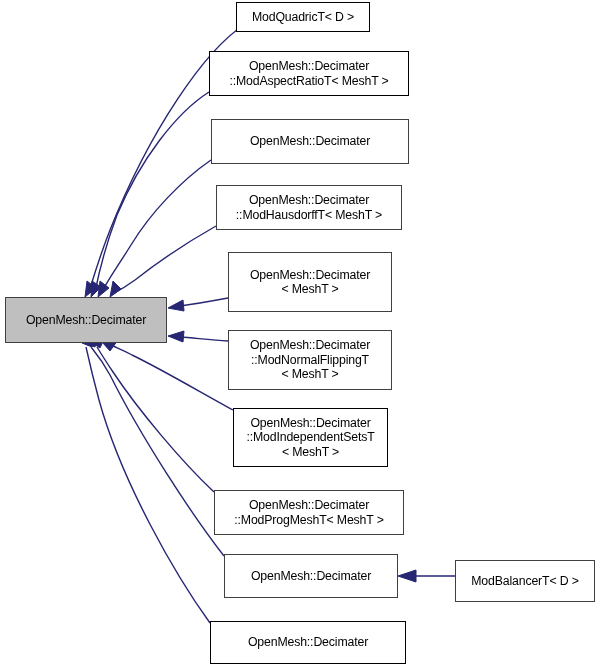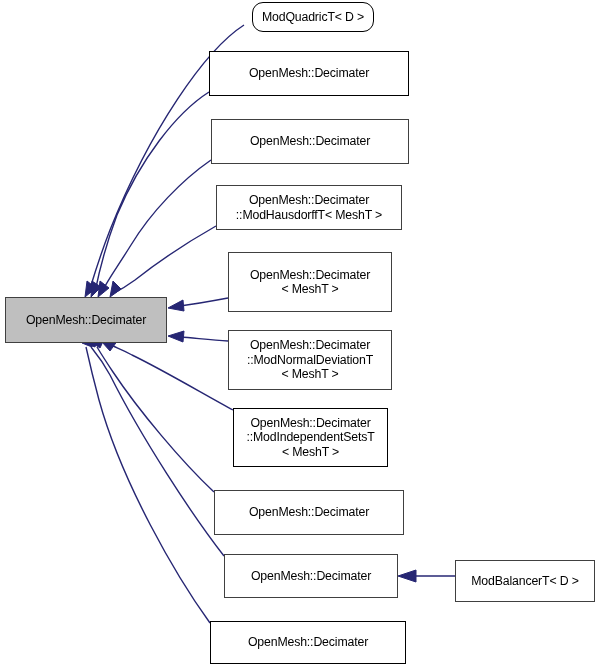--- a/index.html
+++ b/index.html
@@ -123,26 +123,26 @@
 
     <g>
       <path class="edge-path" d="M455,576 L415,576"></path>
       <polygon class="arrow-head" points="398,576 416,570 416,582"></polygon>
     </g>
 
   </svg>
 
   <div id="node-layer">
       <div class="node-box root" style="left: 5px; top: 297px; width: 162px; height: 46px;"><span class="node-line">OpenMesh::Decimater</span></div>
-      <div class="node-box" style="left: 252px; top: 2px; width: 122px; height: 30px; border-radius: 11px;"><span class="node-line">ModQuadricT&lt; D &gt;</span></div>
-      <div class="node-box" style="left: 209px; top: 51px; width: 200px; height: 45px;"><span class="node-line">OpenMesh::Decimater</span></div>
+      <div class="node-box" style="left: 236px; top: 2px; width: 134px; height: 30px;"><span class="node-line">ModQuadricT&lt; D &gt;</span></div>
+      <div class="node-box" style="left: 209px; top: 51px; width: 200px; height: 45px;"><span class="node-line">OpenMesh::Decimater</span><span class="node-line">::ModAspectRatioT&lt; MeshT &gt;</span></div>
       <div class="node-box thick" style="left: 211px; top: 119px; width: 198px; height: 45px;"><span class="node-line">OpenMesh::Decimater</span></div>
       <div class="node-box thick" style="left: 216px; top: 185px; width: 186px; height: 45px;"><span class="node-line">OpenMesh::Decimater</span><span class="node-line">::ModHausdorffT&lt; MeshT &gt;</span></div>
       <div class="node-box thick" style="left: 228px; top: 252px; width: 164px; height: 60px;"><span class="node-line">OpenMesh::Decimater</span><span class="node-line">&lt; MeshT &gt;</span></div>
-      <div class="node-box thick" style="left: 228px; top: 330px; width: 164px; height: 60px;"><span class="node-line">OpenMesh::Decimater</span><span class="node-line">::ModNormalDeviationT</span><span class="node-line">&lt; MeshT &gt;</span></div>
+      <div class="node-box thick" style="left: 228px; top: 330px; width: 164px; height: 60px;"><span class="node-line">OpenMesh::Decimater</span><span class="node-line">::ModNormalFlippingT</span><span class="node-line">&lt; MeshT &gt;</span></div>
       <div class="node-box" style="left: 233px; top: 408px; width: 155px; height: 59px;"><span class="node-line">OpenMesh::Decimater</span><span class="node-line">::ModIndependentSetsT</span><span class="node-line">&lt; MeshT &gt;</span></div>
-      <div class="node-box thick" style="left: 214px; top: 490px; width: 190px; height: 45px;"><span class="node-line">OpenMesh::Decimater</span></div>
+      <div class="node-box thick" style="left: 214px; top: 490px; width: 190px; height: 45px;"><span class="node-line">OpenMesh::Decimater</span><span class="node-line">::ModProgMeshT&lt; MeshT &gt;</span></div>
       <div class="node-box thick" style="left: 224px; top: 554px; width: 174px; height: 44px;"><span class="node-line">OpenMesh::Decimater</span></div>
       <div class="node-box" style="left: 210px; top: 621px; width: 196px; height: 43px;"><span class="node-line">OpenMesh::Decimater</span></div>
       <div class="node-box thick" style="left: 455px; top: 560px; width: 140px; height: 42px;"><span class="node-line">ModBalancerT&lt; D &gt;</span></div>
     </div>
 
 </div>
 
 </body></html>

